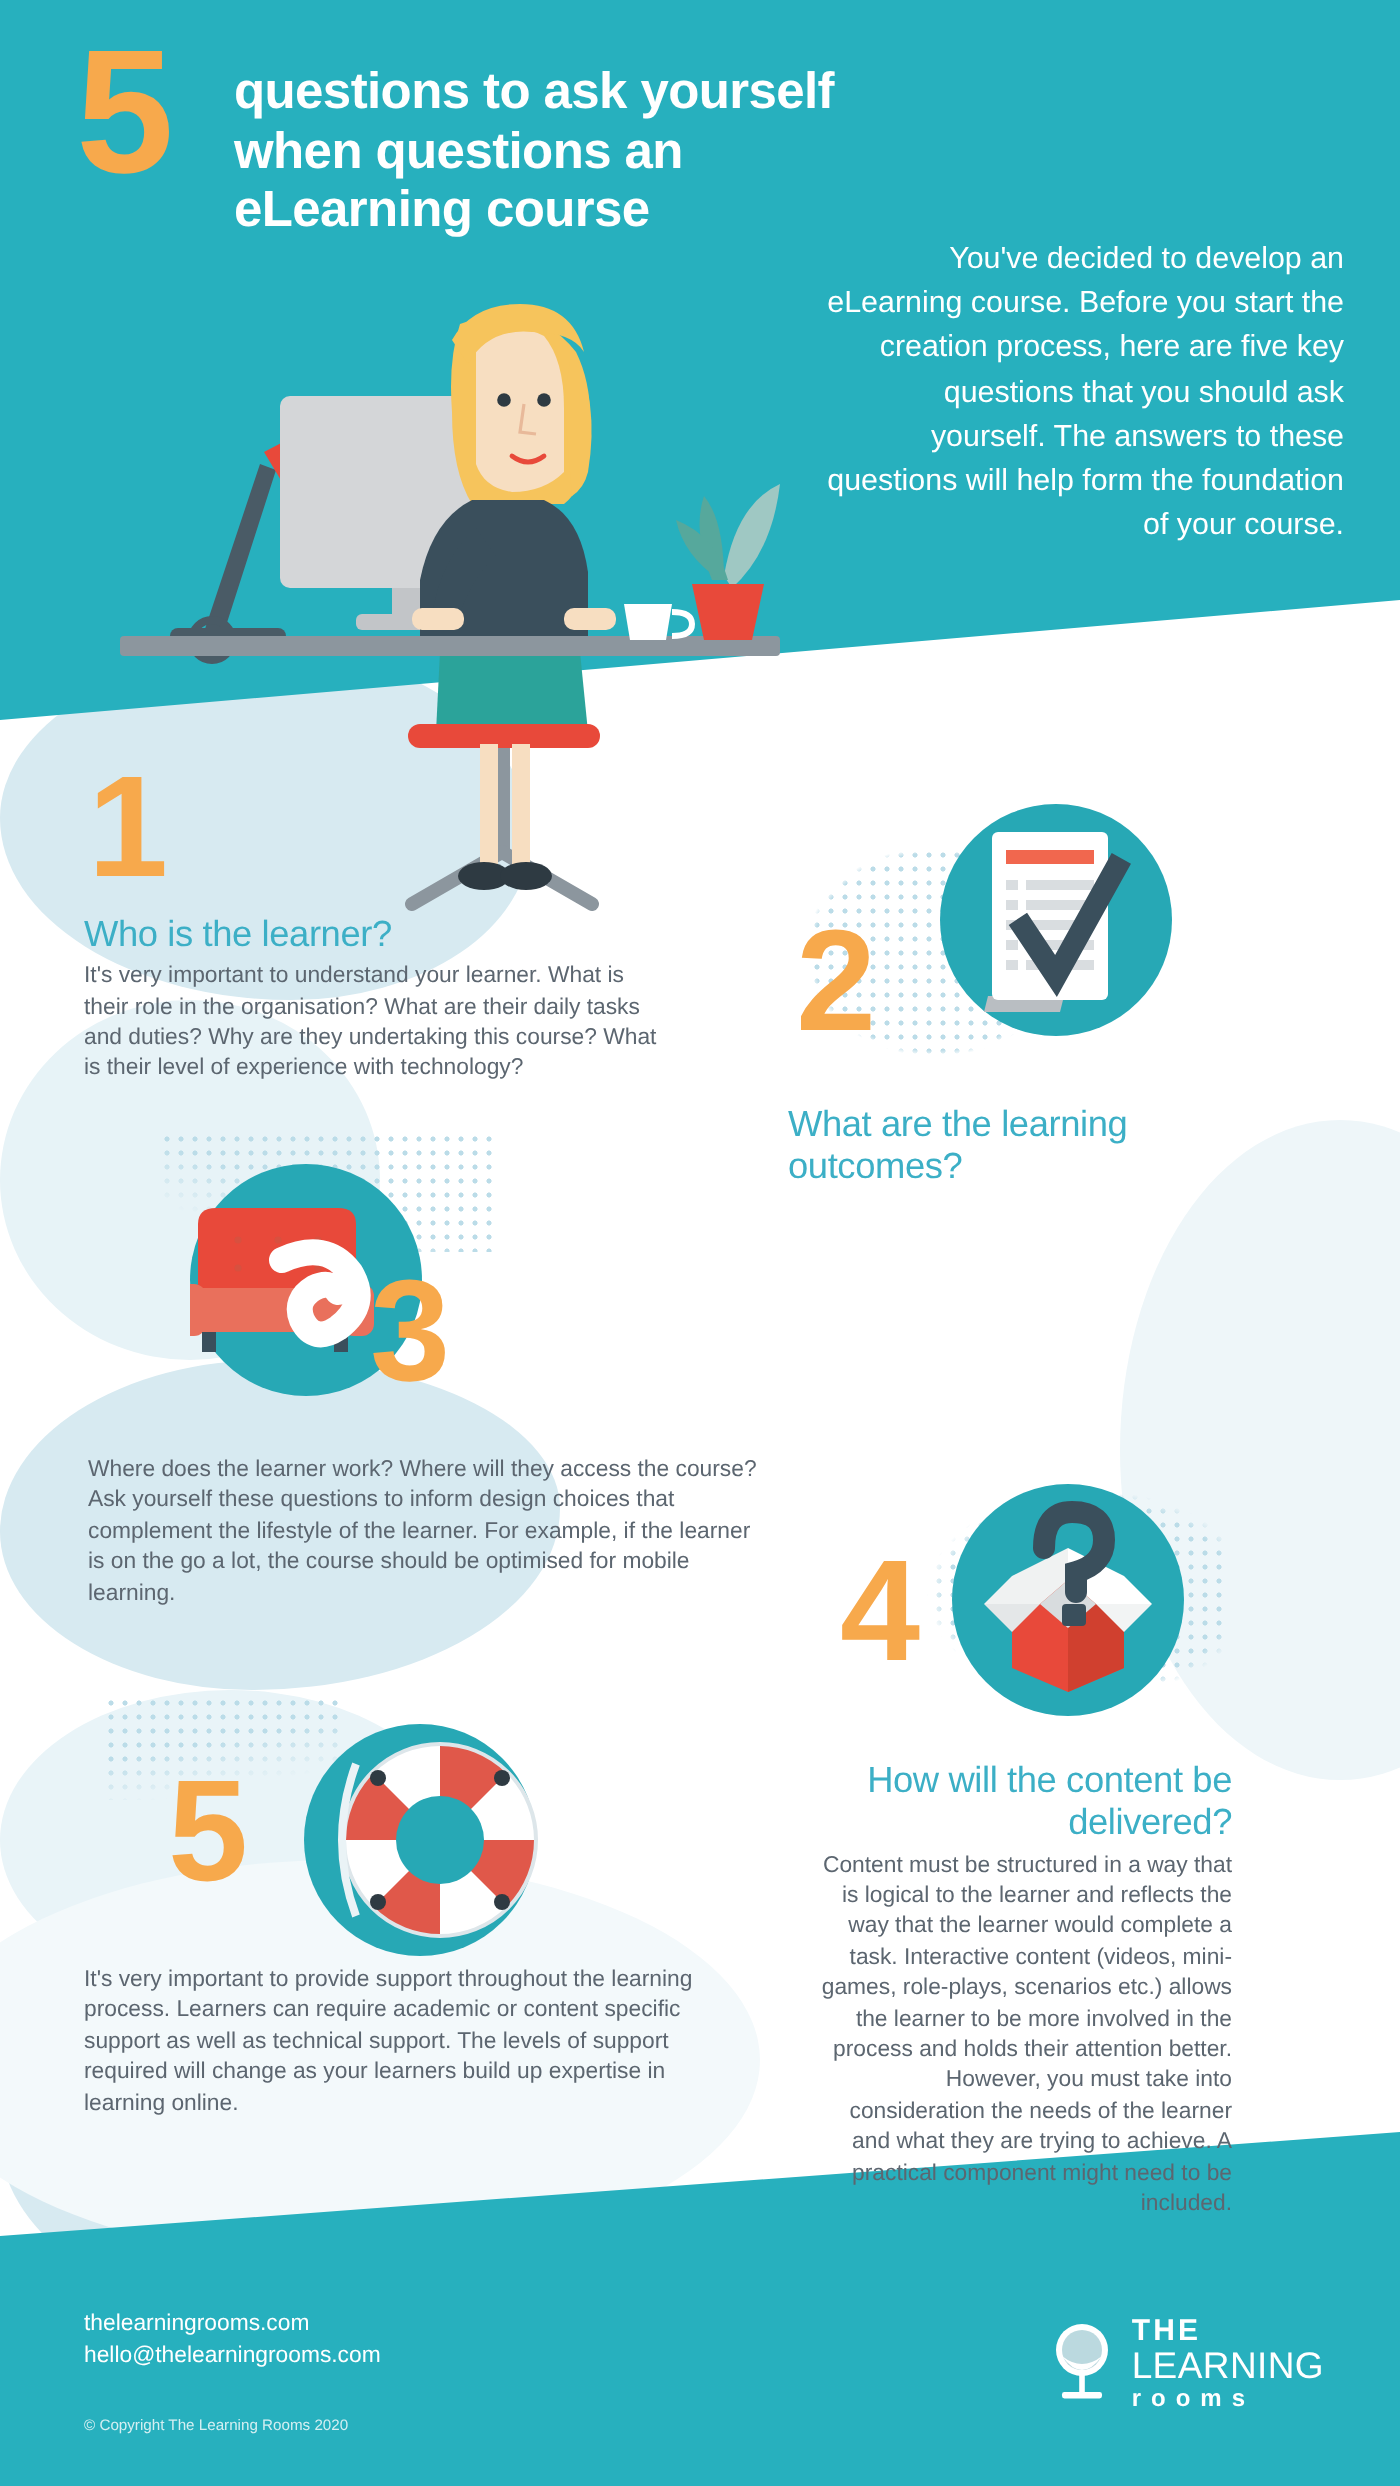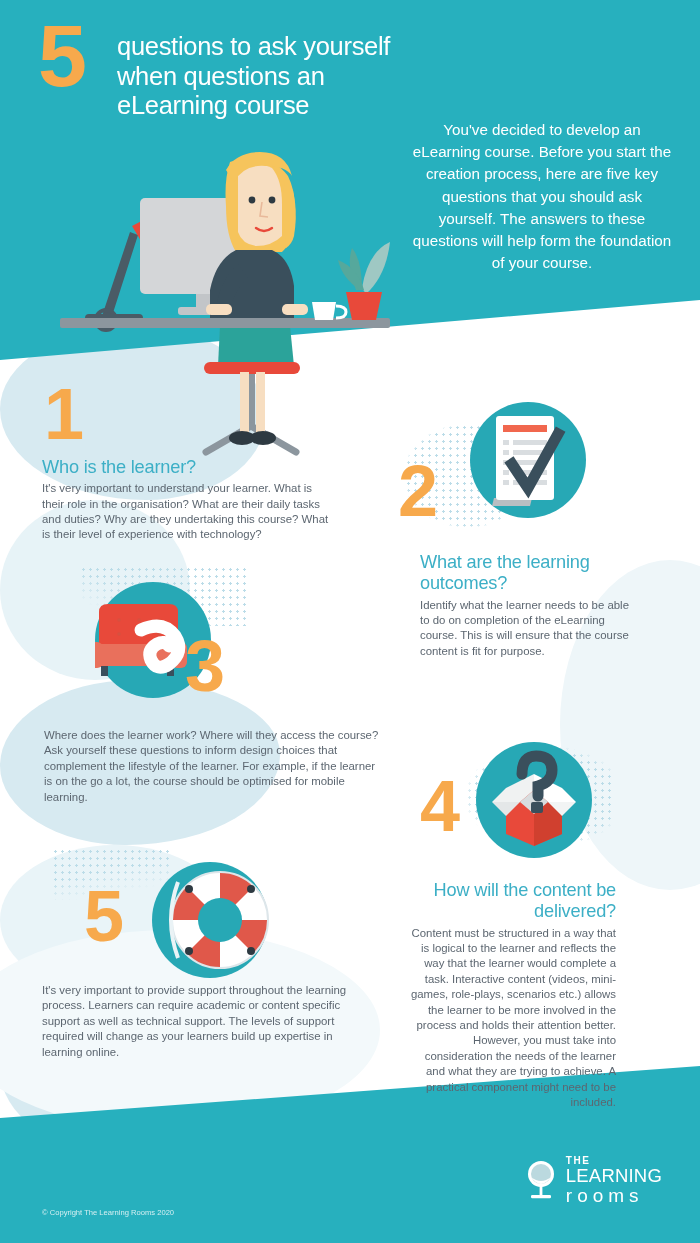--- a/index.html
+++ b/index.html
@@ -46,34 +46,34 @@
     color: #F7A94C;
     line-height: 1;
     letter-spacing: -2px;
     z-index: 6;
   }
   .hero-title {
     position: absolute;
     left: 117px; top: 32px;
     width: 400px;
     font-size: 25.5px;
-    font-weight: normal;
+    font-weight: bold;
     color: #ffffff;
     line-height: 1.16;
     letter-spacing: -0.3px;
     z-index: 6;
   }
   .hero-intro {
     position: absolute;
     right: 28px; top: 119px;
     width: 260px;
     font-size: 15.2px;
     color: #ffffff;
     line-height: 1.46;
-    text-align: center;
+    text-align: right;
     z-index: 6;
   }
   .blob-hero {
     left: 55px; top: 165px; width: 330px; height: 195px;
     border-radius: 50% 46% 52% 48% / 50% 55% 45% 50%;
     background: #CFE7EE; z-index: 2;
   }
   .blob-hero2 {
     left: 120px; top: 285px; width: 260px; height: 130px;
     border-radius: 50%;
@@ -155,21 +155,21 @@
     margin-bottom: 3px;
     letter-spacing: -0.2px;
     margin-top: 14px;
   }
   .block p {
     font-size: 11.4px;
     color: #5C6670;
     line-height: 1.35;
   }
   .b1 { left: 42px; top: 443px; width: 290px; }
-  .b2 { left: 420px; top: 538px; width: 215px; }
+  .b2 { left: 394px; top: 538px; width: 215px; }
   .b3 { left: 44px; top: 728px; width: 336px; }
   .b4 { left: 406px; top: 866px; width: 210px; text-align: right; }
   .b5 { left: 42px; top: 983px; width: 310px; }
 
   
   .icon-circle {
     position: absolute;
     border-radius: 50%;
     background: #27A8B5;
     z-index: 5;
@@ -200,29 +200,29 @@
   .foot-logo {
     position: absolute;
     right: 38px; bottom: 38px;
     z-index: 9;
     display: flex;
     align-items: center;
     gap: 8px;
   }
   .logo-text { line-height: 1; }
   .logo-the {
-    font-size: 10px; font-weight: bold; color: #fff;
+    font-size: 15px; font-weight: bold; color: #fff;
     letter-spacing: 1.6px; display: block; margin-bottom: 1px;
   }
   .logo-learning {
     font-size: 18.5px; font-weight: normal; color: #fff;
     letter-spacing: 0.2px; display: block;
   }
   .logo-rooms {
-    font-size: 19px; font-weight: normal; color: #fff;
+    font-size: 12px; font-weight: bold; color: #fff;
     letter-spacing: 5px; display: block; margin-top: 1px;
   }
 </style>
 </head>
 <body>
 
 <div id="page">
 
   <div class="hero-band"></div>
 
@@ -320,21 +320,20 @@
       <rect x="33" y="68" width="6" height="5"></rect>
         <rect x="43" y="68" width="34" height="5"></rect>
       <rect x="33" y="78" width="6" height="5"></rect>
         <rect x="43" y="78" width="34" height="5"></rect>
     </g>
     <path d="M42 62 L58 86 L88 32" fill="none" stroke="#3A4F5C" stroke-width="11" stroke-linecap="square" stroke-linejoin="miter"></path>
   </svg>
   <div class="num num-2">2</div>
   <div class="block b2">
     <h2>What are the learning outcomes?</h2>
-    <p>Identify what the learner needs to be able to do on completion of the eLearning course. This is will ensure that the course content is fit for purpose.</p>
   </div>
 
   <div class="blob-s3"></div>
   <div class="blob-s3b"></div>
   <div class="dots" style="left:80px; top:566px; width:170px; height:60px;
        -webkit-mask-image: linear-gradient(200deg, #000 55%, transparent 80%);
        mask-image: linear-gradient(200deg, #000 55%, transparent 80%);"></div>
   <div class="icon-circle ic3"></div>
   <svg class="icon-svg" style="left:95px; top:582px;" width="116" height="116" viewBox="0 0 116 116">
     <path d="M4 30 Q4 22 13 22 L74 22 Q83 22 83 30 L83 66 L4 66 Z" fill="#E8493A"></path>
@@ -404,20 +403,24 @@
         <circle cx="93" cy="93" r="4"></circle>
     </g>
     <path d="M20 24 Q6 62 20 100" fill="none" stroke="#EAF3F6" stroke-width="4"></path>
   </svg>
   <div class="num num-5">5</div>
   <div class="block b5">
     <p>It's very important to provide support throughout the learning process. Learners can require academic or content specific support as well as technical support. The levels of support required will change as your learners build up expertise in learning online.</p>
   </div>
 
   <div class="footer-band"></div>
+  <div class="foot-links">
+    <div>thelearningrooms.com</div>
+    <div>hello@thelearningrooms.com</div>
+  </div>
   <div class="foot-copy">© Copyright The Learning Rooms 2020</div>
   <div class="foot-logo">
     <svg width="34" height="40" viewBox="0 0 34 40">
       <circle cx="17" cy="14" r="13" fill="#FFFFFF"></circle>
       <circle cx="17" cy="14" r="10" fill="#BBD9DF"></circle>
       <path d="M7 17 Q17 31 27 17 Q17 25 7 17 Z" fill="#FFFFFF"></path>
       <rect x="15.6" y="26" width="2.8" height="9" fill="#FFFFFF"></rect>
       <rect x="7" y="35" width="20" height="3.2" rx="1.2" fill="#FFFFFF"></rect>
     </svg>
     <span class="logo-text">

